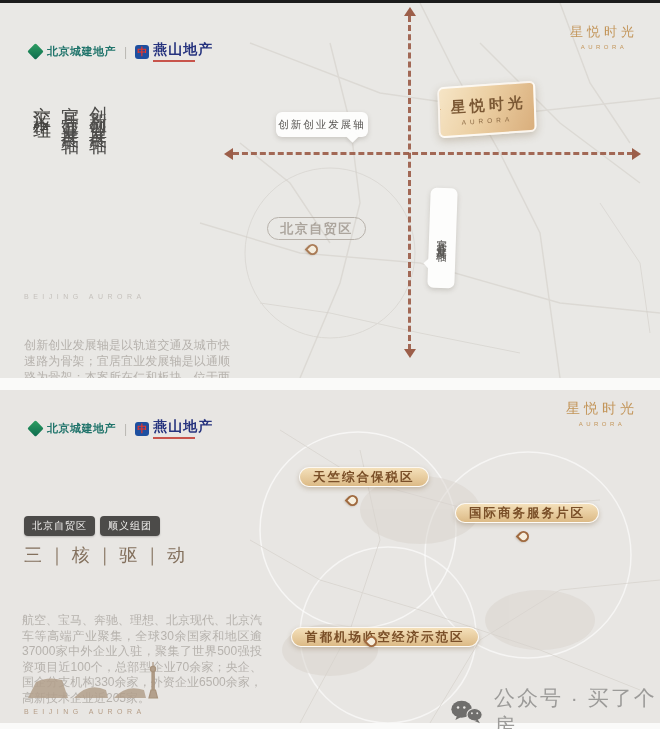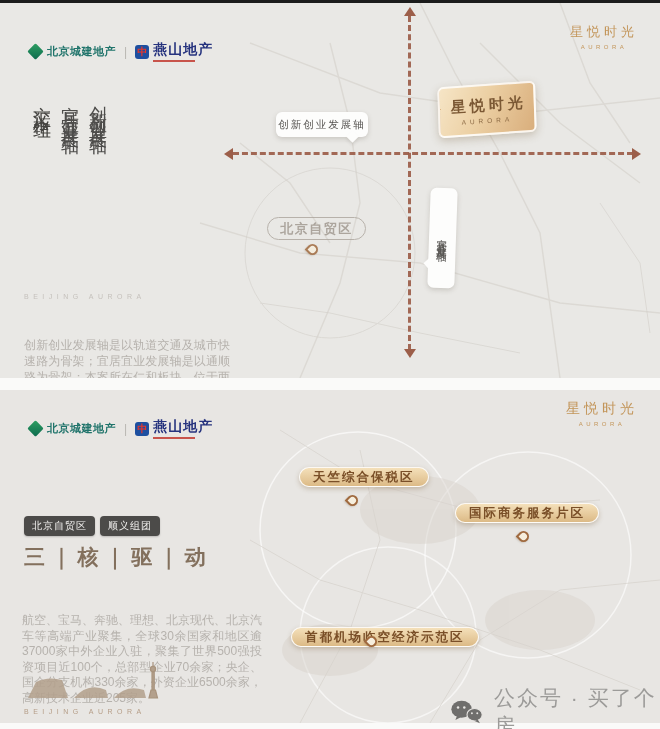--- a/index.html
+++ b/index.html
@@ -65,21 +65,21 @@
   
   .caption-en { position:absolute; font-size:7px; letter-spacing:4.5px; color:#c5c1bc; }
   .para { position:absolute; font-size:12px; line-height:16px; color:#b6b2ad; text-align:justify;margin-top:28px; }
   .para-top { left:24px; top:306px; width:206px; }
   .para-bottom { left:22px; top:585px; width:240px; line-height:15.5px; }
 
   
   .big-title { position:absolute; left:22px; top:448px; font-size:22px; font-weight:bold; color:#3c3b39; letter-spacing:1.5px; line-height:28px; }
   .tag-row { position:absolute; left:24px; top:516px; display:flex; gap:5px; }
   .tag { background:#4c4b49; color:#f4f3f1; font-size:10px; letter-spacing:1px; padding:3px 8px; border-radius:4px; box-shadow:0 1px 2px rgba(0,0,0,.2); }
-  .slogan { position:absolute; left:24px; top:543px; font-size:21px; font-weight:700; color:#83705d; letter-spacing:6px; }
+  .slogan { position:absolute; left:24px; top:543px; font-size:18px; font-weight:400; color:#83705d; letter-spacing:6px; }
 
   
   .zone-pill { position:absolute; height:20px; padding:0 13px; border-radius:13px;
     background:linear-gradient(180deg,#f4e0ba,#dcba86); border:1px solid rgba(255,255,255,.9);
     box-shadow:0 2px 5px rgba(120,90,50,.3); display:flex; align-items:center; justify-content:center;
     font-size:12.5px; font-weight:bold; color:#7a4f28; letter-spacing:2px; white-space:nowrap; }
   .zone1 { left:299px; top:467px; }
   .zone2 { left:455px; top:503px; }
   .zone3 { left:291px; top:627px; }
   .pin-z1 { left:347px; top:495px; }

